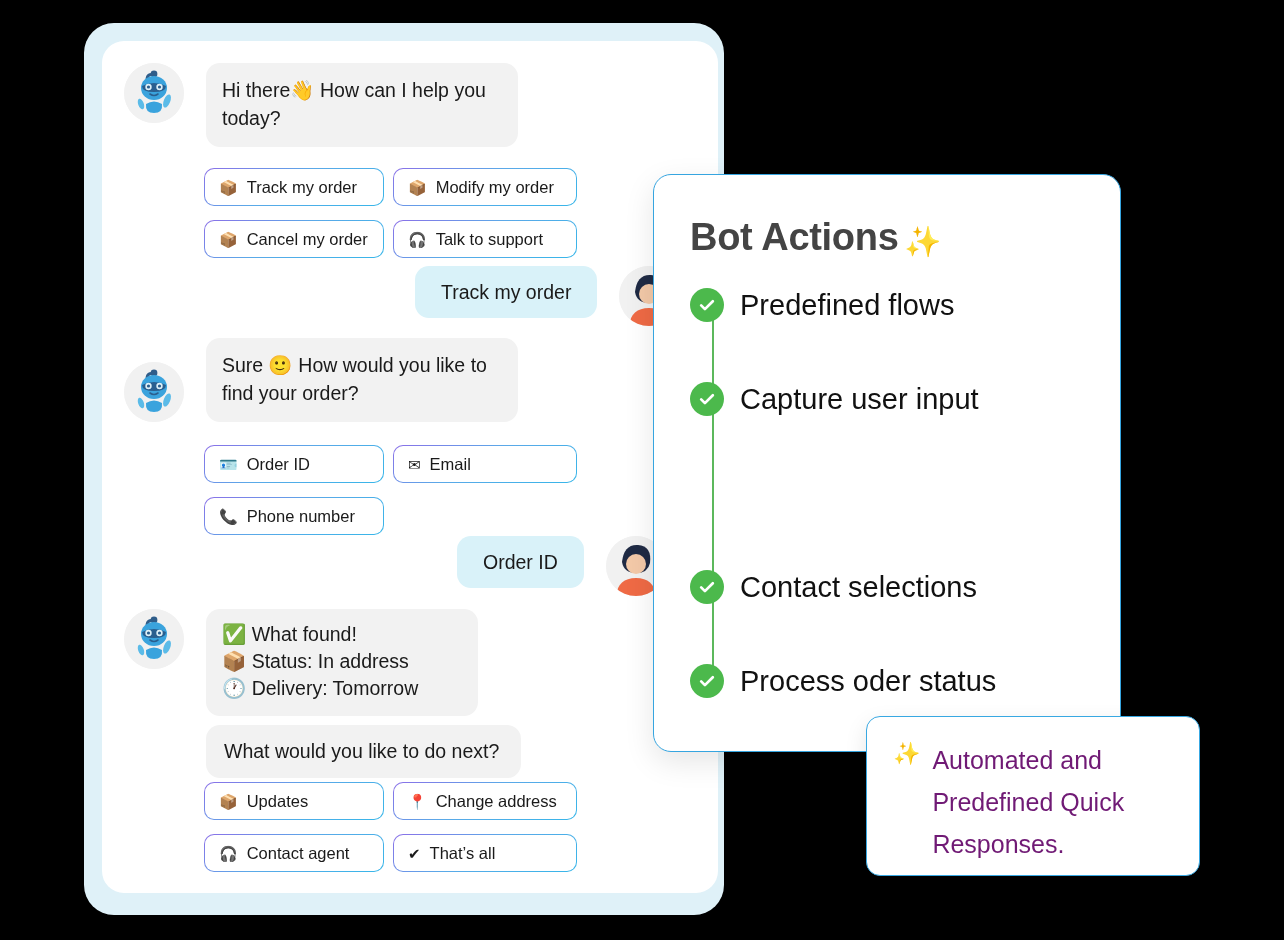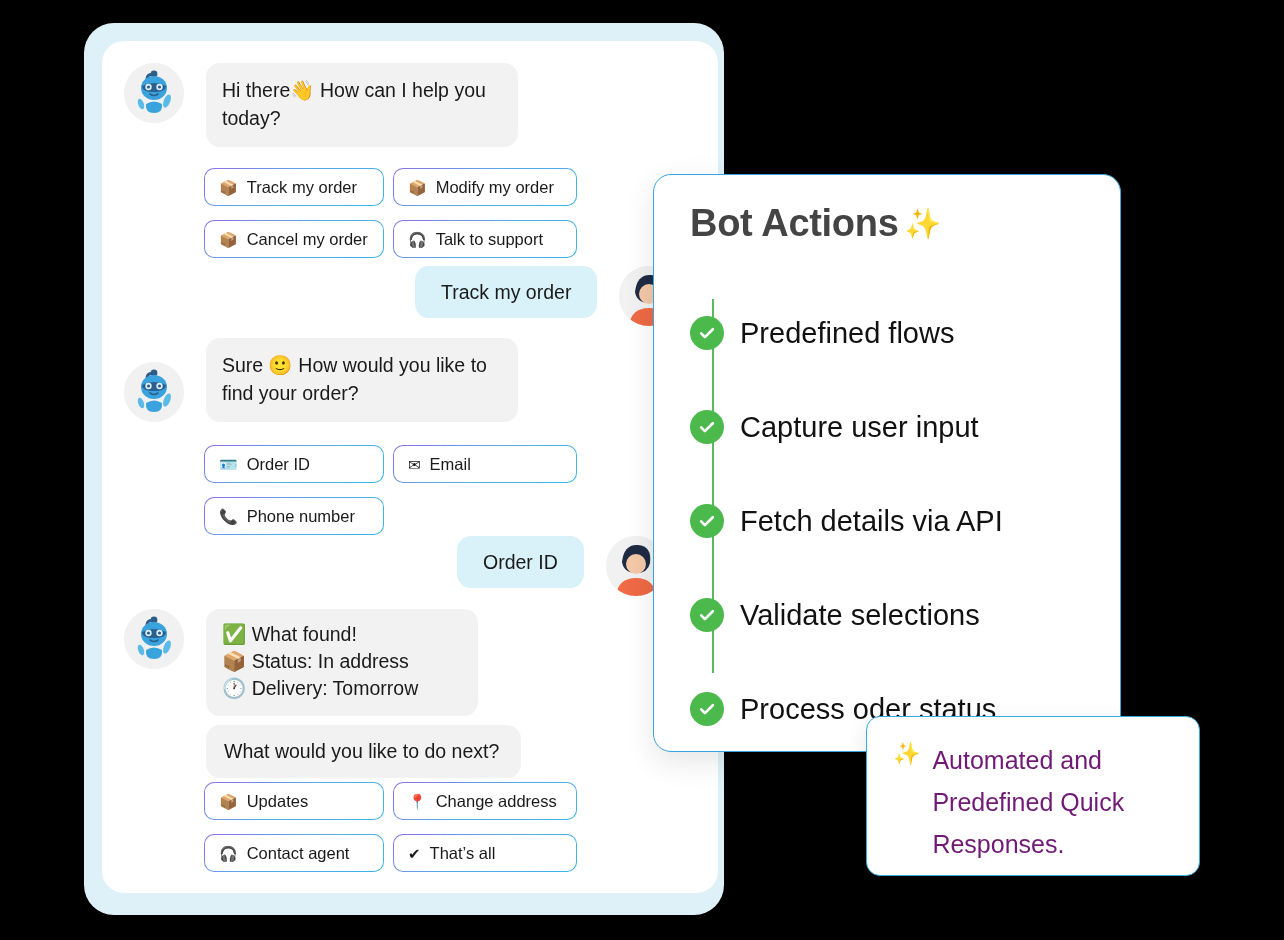--- a/index.html
+++ b/index.html
@@ -86,44 +86,43 @@
     left: 653px; top: 174px;
     width: 468px; height: 578px;
     background: #ffffff;
     border: 1.6px solid #36a5e0;
     border-radius: 18px;
     box-shadow: 0 10px 30px rgba(0,0,0,0.10);
     overflow: hidden;
   }
   .actions-title {
     position: absolute;
-    left: 36px; top: 27px;
+    left: 36px; top: 41px;
     font-size: 38px;
     font-weight: 700;
     color: #444444;
     letter-spacing: -0.3px;
     display: flex;
-    align-items: center;
+    align-items: flex-end;
     gap: 6px;
   }
   .actions-title .sparkle { font-size: 30px; }
 
   .timeline {
     position: absolute;
     left: 58px; top: 124px;
     width: 2px; height: 374px;
     background: #5cb85c;
   }
   .action-item {
     position: absolute;
     left: 36px;
     display: flex;
     align-items: center;
     gap: 16px;
-    margin-top: 28px;
   }
   .check {
     width: 34px; height: 34px;
     border-radius: 50%;
     background: #4cb94c;
     display: flex; align-items: center; justify-content: center;
     flex: 0 0 34px;
     position: relative; z-index: 2;
   }
   .check svg { width: 20px; height: 20px; display: block; }
@@ -332,36 +331,28 @@
 
     <div class="action-item" style="top:207px;align-items:center;">
       <span class="check">
         <svg viewBox="0 0 24 24" xmlns="http://www.w3.org/2000/svg">
             <path d="M5 12.5l4.5 4.5L19 7.5" stroke="#ffffff" stroke-width="3.2" fill="none" stroke-linecap="round" stroke-linejoin="round"></path>
           </svg>
       </span>
       <span class="action-label">Capture user input</span>
     </div>
 
-    <div class="action-item" style="top:301px;">
-      <span class="check">
-        <svg viewBox="0 0 24 24" xmlns="http://www.w3.org/2000/svg">
-            <path d="M5 12.5l4.5 4.5L19 7.5" stroke="#ffffff" stroke-width="3.2" fill="none" stroke-linecap="round" stroke-linejoin="round"></path>
-          </svg>
-      </span>
-      <span class="action-label">Fetch details via API</span>
-    </div>
 
     <div class="action-item" style="top:395px;">
       <span class="check">
         <svg viewBox="0 0 24 24" xmlns="http://www.w3.org/2000/svg">
             <path d="M5 12.5l4.5 4.5L19 7.5" stroke="#ffffff" stroke-width="3.2" fill="none" stroke-linecap="round" stroke-linejoin="round"></path>
           </svg>
       </span>
-      <span class="action-label">Validate selections</span>
+      <span class="action-label">Contact selections</span>
     </div>
 
     <div class="action-item" style="top:489px;">
       <span class="check">
         <svg viewBox="0 0 24 24" xmlns="http://www.w3.org/2000/svg">
             <path d="M5 12.5l4.5 4.5L19 7.5" stroke="#ffffff" stroke-width="3.2" fill="none" stroke-linecap="round" stroke-linejoin="round"></path>
           </svg>
       </span>
       <span class="action-label">Process oder status</span>
     </div>

